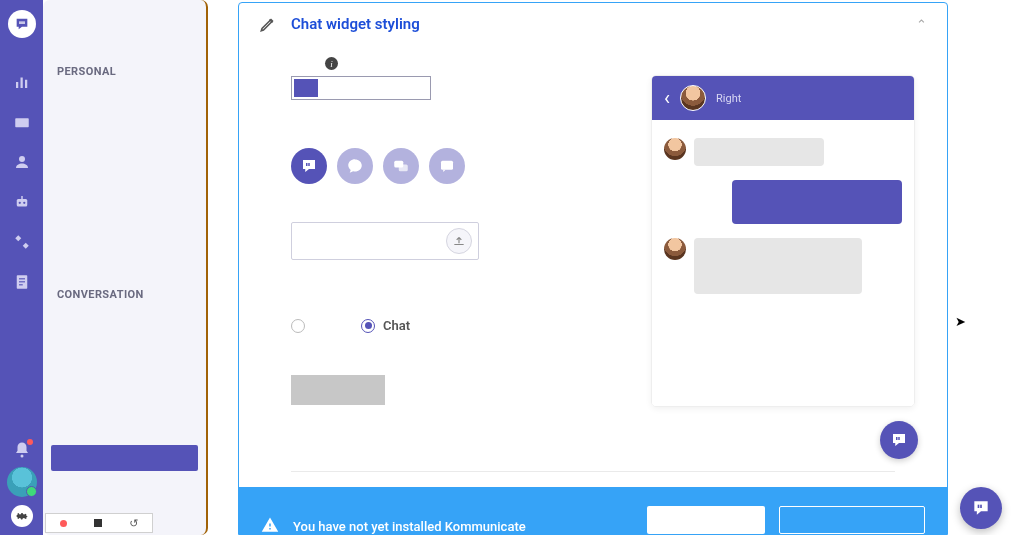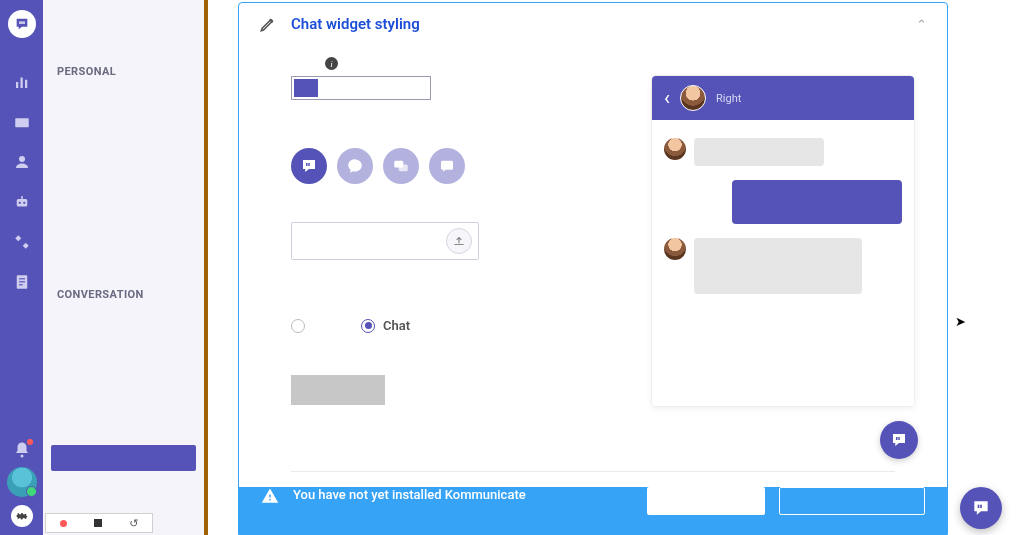--- a/index.html
+++ b/index.html
@@ -51,23 +51,24 @@
     background: #fff; display:flex; align-items:center; justify-content:center;
     color:#444;
   }
 
   
   .sidebar {
     position: absolute;
     left: 43px; top: 0;
     width: 165px; height: 100%;
     background: #f4f4fa;
-    border-right: 4px solid #a16207;
+    border-right: 2px solid #a16207;
     padding-top: 55px;
     overflow-y: auto;
+    border-radius: 7px;
   }
   .sidebar::-webkit-scrollbar { width: 6px; }
   .sidebar::-webkit-scrollbar-thumb { background:#cfcfe0; border-radius:3px; }
   .sidebar .section {
     padding: 10px 14px 10px 14px;
     font-size: 11px;
     font-weight: 700;
     letter-spacing: 0.4px;
     color: #6a6a80;
     text-transform: uppercase;
@@ -211,21 +212,21 @@
     color:#fff; box-shadow:0 2px 6px rgba(0,0,0,0.2);
   }
 
   
   .divider { position:absolute; left:52px; right:52px; top:468px; height:1px; background:#eaeaea; }
 
   
   .banner {
     position:absolute; left:0; right:0; bottom:0;
     height: 47px; background:#36a3f7;
-    display:flex; align-items:flex-start;
+    display:flex; align-items:flex-end;
     padding: 0 22px; gap:14px; color:#fff;
   }
   .banner .warn { width:18px; height:18px; }
   .banner .msg { font-size:13px; font-weight:500; }
   .banner .spacer { flex:1; }
   .banner .btn-white { width:118px; height:28px; background:#fff; border-radius:2px; }
   .banner .btn-outline { width:146px; height:28px; border:1.5px solid #fff; border-radius:2px; }
 
   
   .global-launcher {

